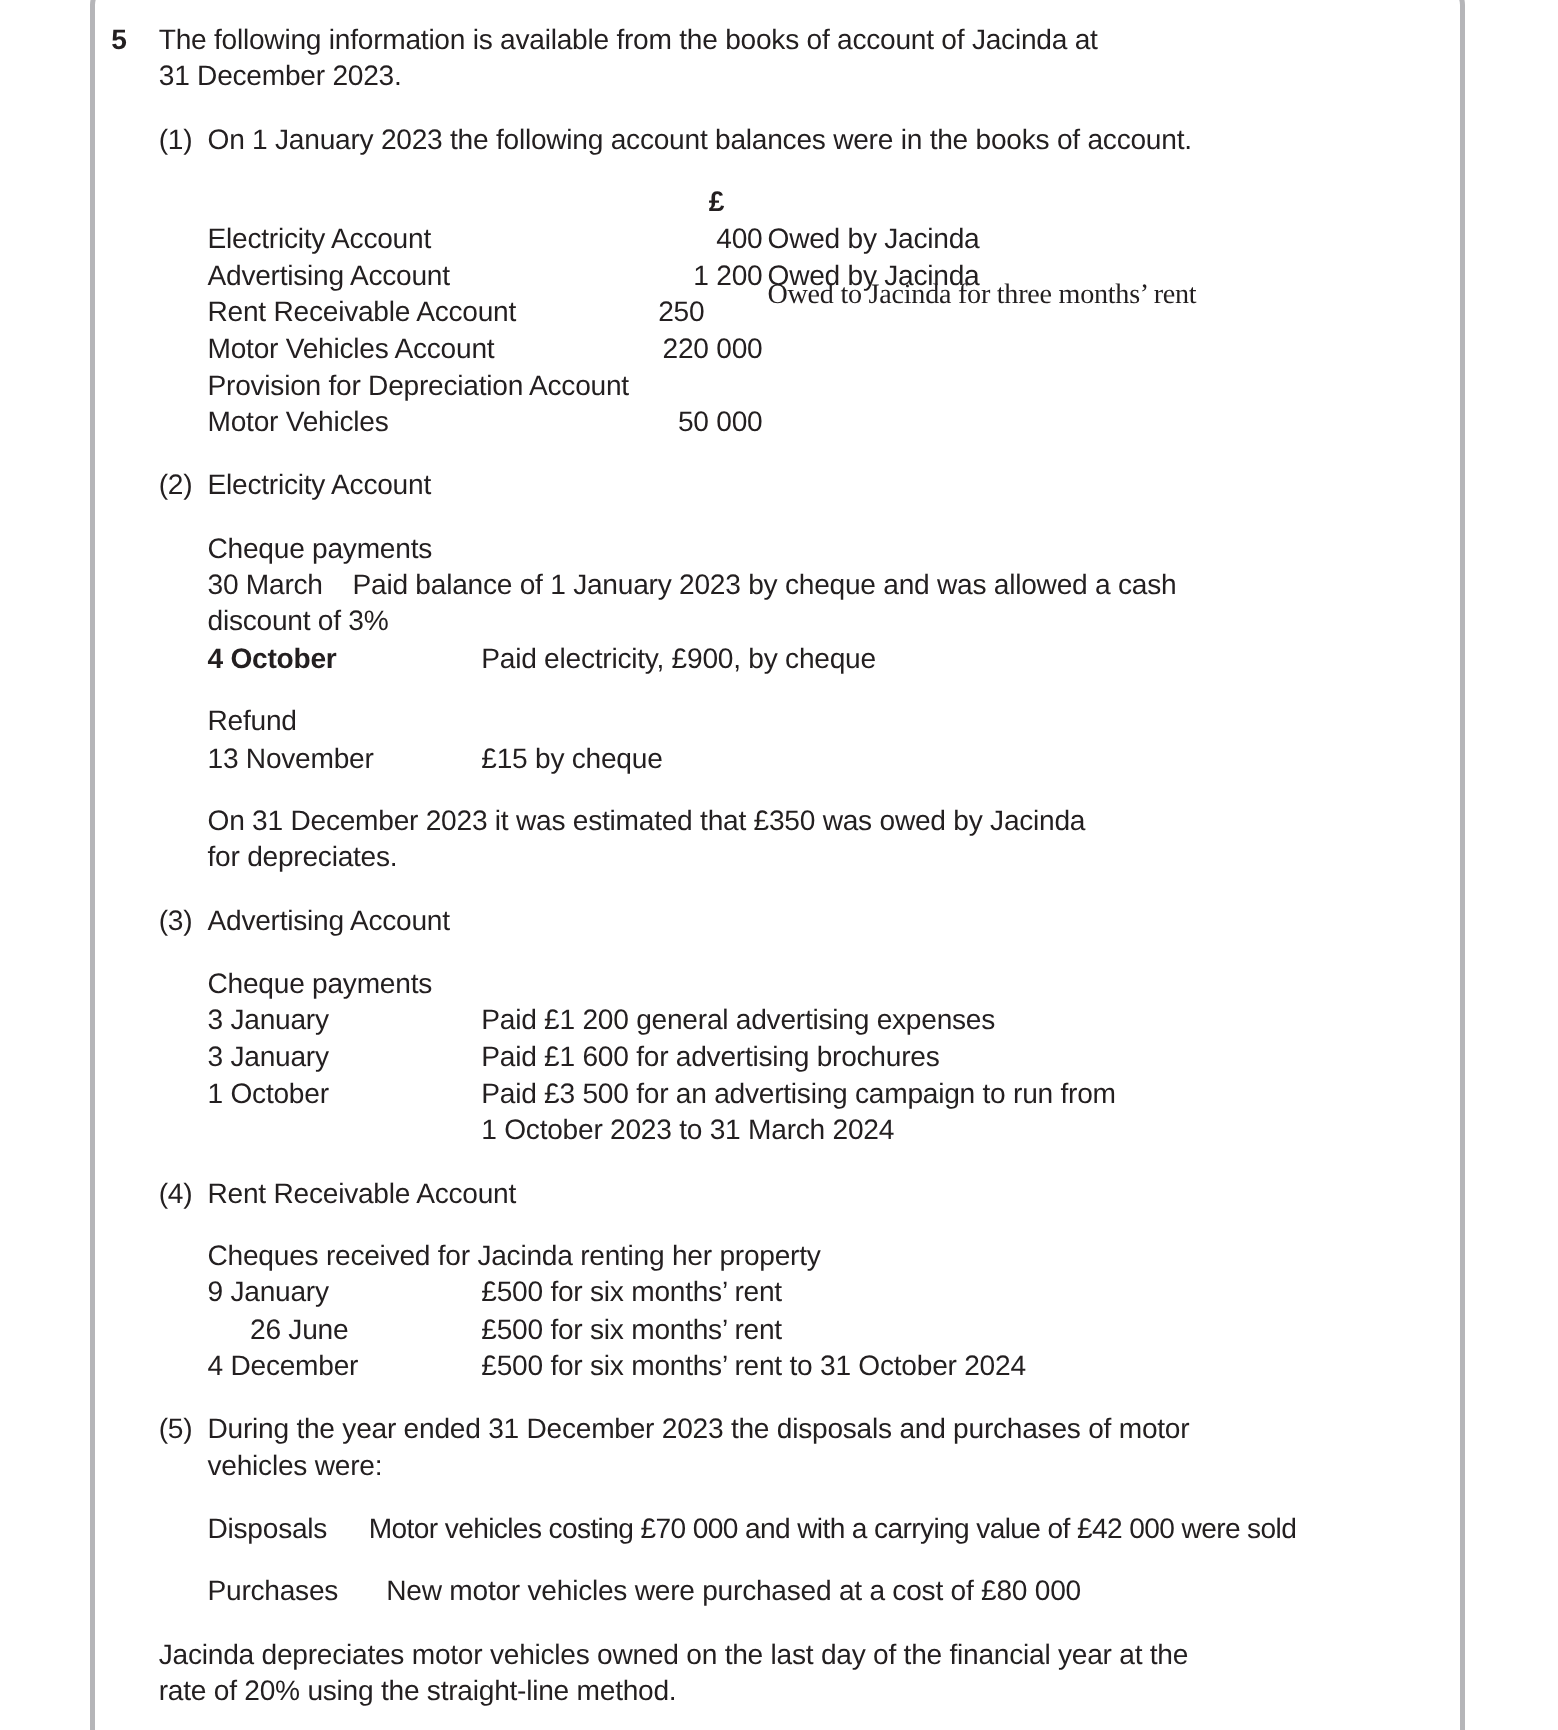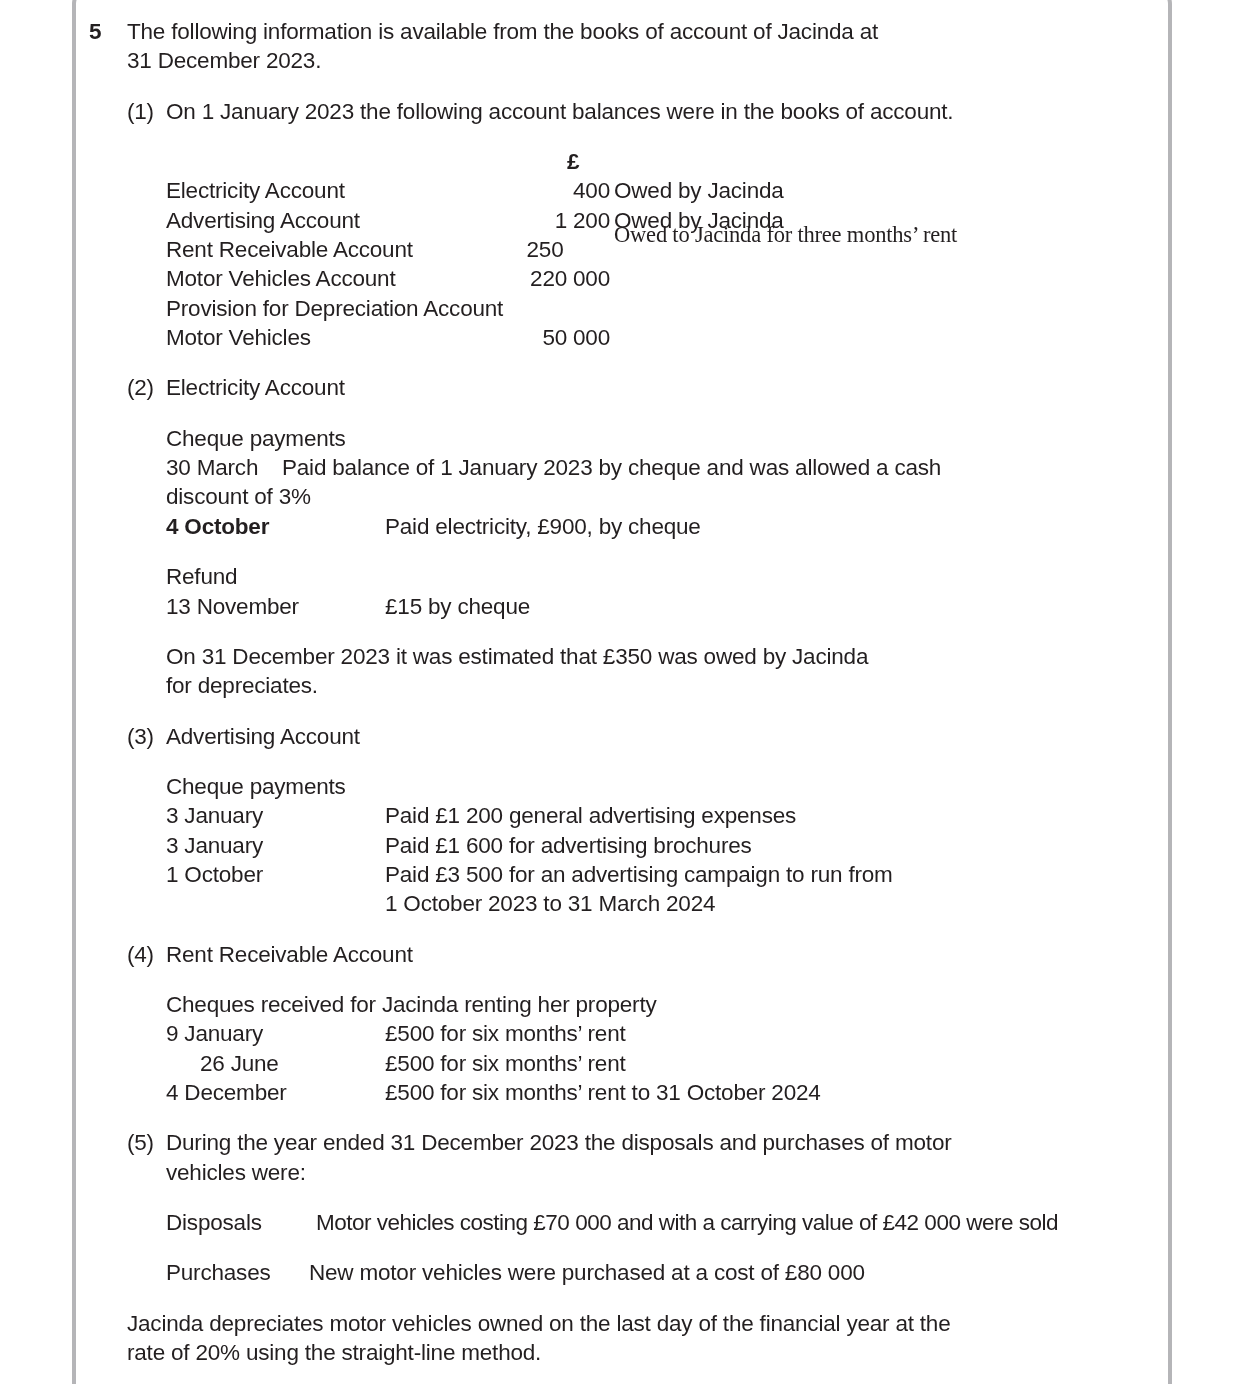--- a/index.html
+++ b/index.html
@@ -90,18 +90,18 @@
 <div class="t" style="left:385px;top:1019px;">£500 for six months’ rent</div>
 <div class="t" style="left:154px;top:1049px;margin-left:46px;">26 June</div>
 <div class="t" style="left:385px;top:1049px;">£500 for six months’ rent</div>
 <div class="t" style="left:166px;top:1078px;">4 December</div>
 <div class="t" style="left:385px;top:1078px;">£500 for six months’ rent to 31 October 2024</div>
 
 <div class="t" style="left:127px;top:1128px;">(5)</div>
 <div class="t" style="left:166px;top:1128px;">During the year ended 31 December 2023 the disposals and purchases of motor</div>
 <div class="t" style="left:166px;top:1158px;">vehicles were:</div>
 <div class="t" style="left:166px;top:1208px;">Disposals</div>
-<div class="t" style="left:316px;top:1208px;letter-spacing:-0.5px;">Motor vehicles costing £70 000 and with a carrying value of £42 000 were sold</div>
+<div class="t" style="left:295px;top:1208px;letter-spacing:-0.5px;">Motor vehicles costing £70 000 and with a carrying value of £42 000 were sold</div>
 <div class="t" style="left:166px;top:1258px;">Purchases</div>
 <div class="t" style="left:309px;top:1258px;">New motor vehicles were purchased at a cost of £80 000</div>
 
 <div class="t" style="left:127px;top:1309px;">Jacinda depreciates motor vehicles owned on the last day of the financial year at the</div>
 <div class="t" style="left:127px;top:1338px;">rate of 20% using the straight-line method.</div>
 
 </body></html>

